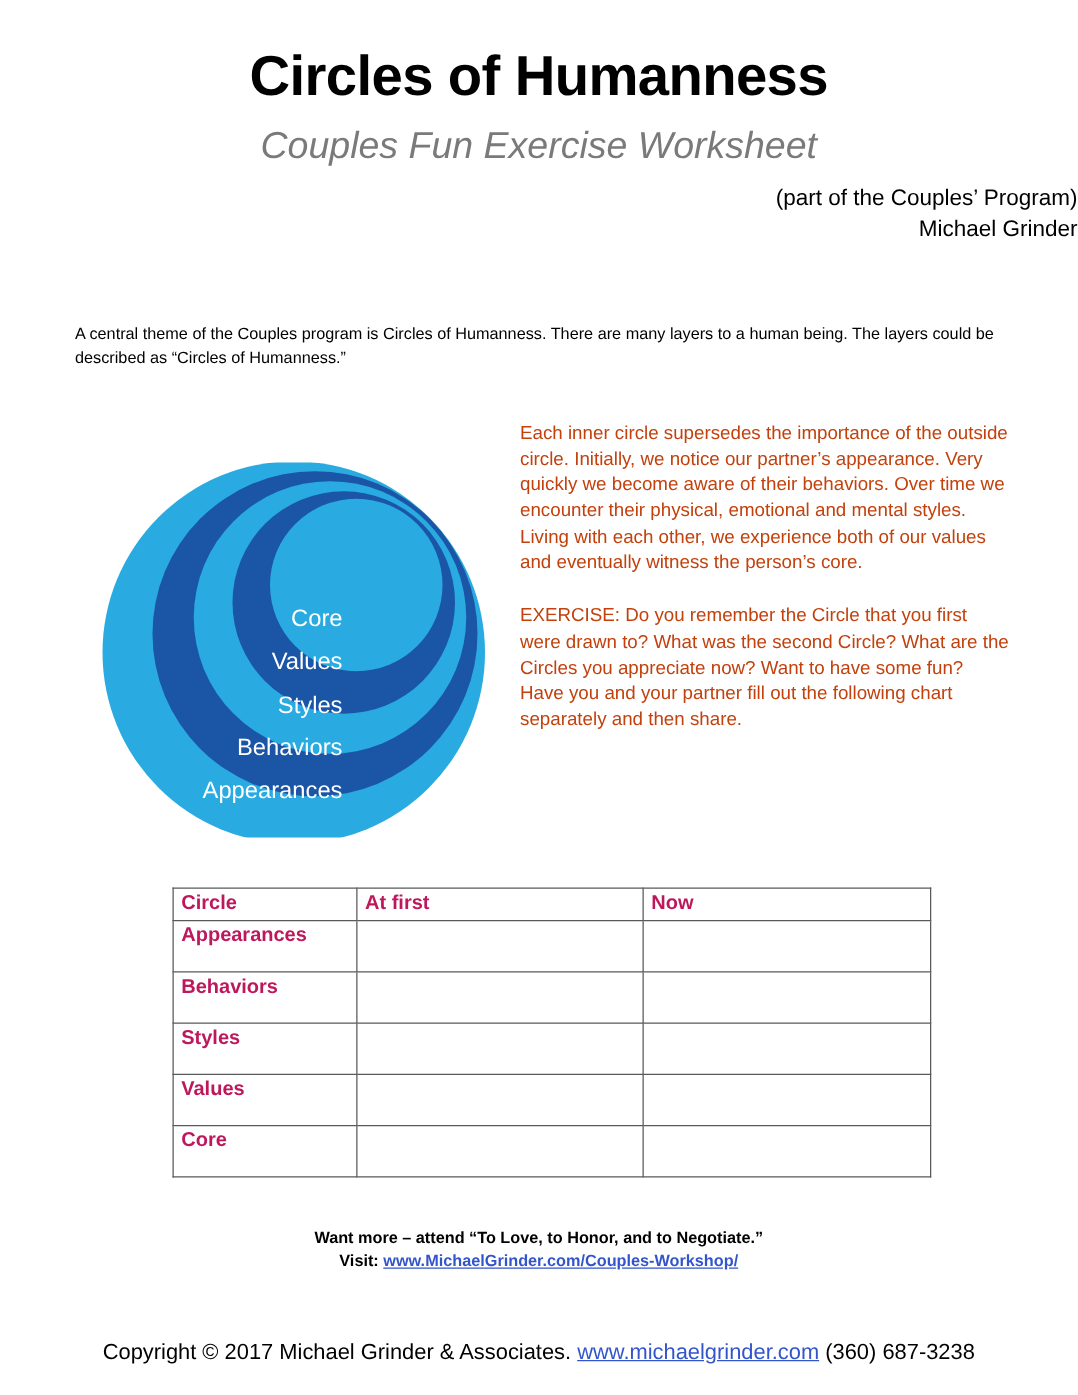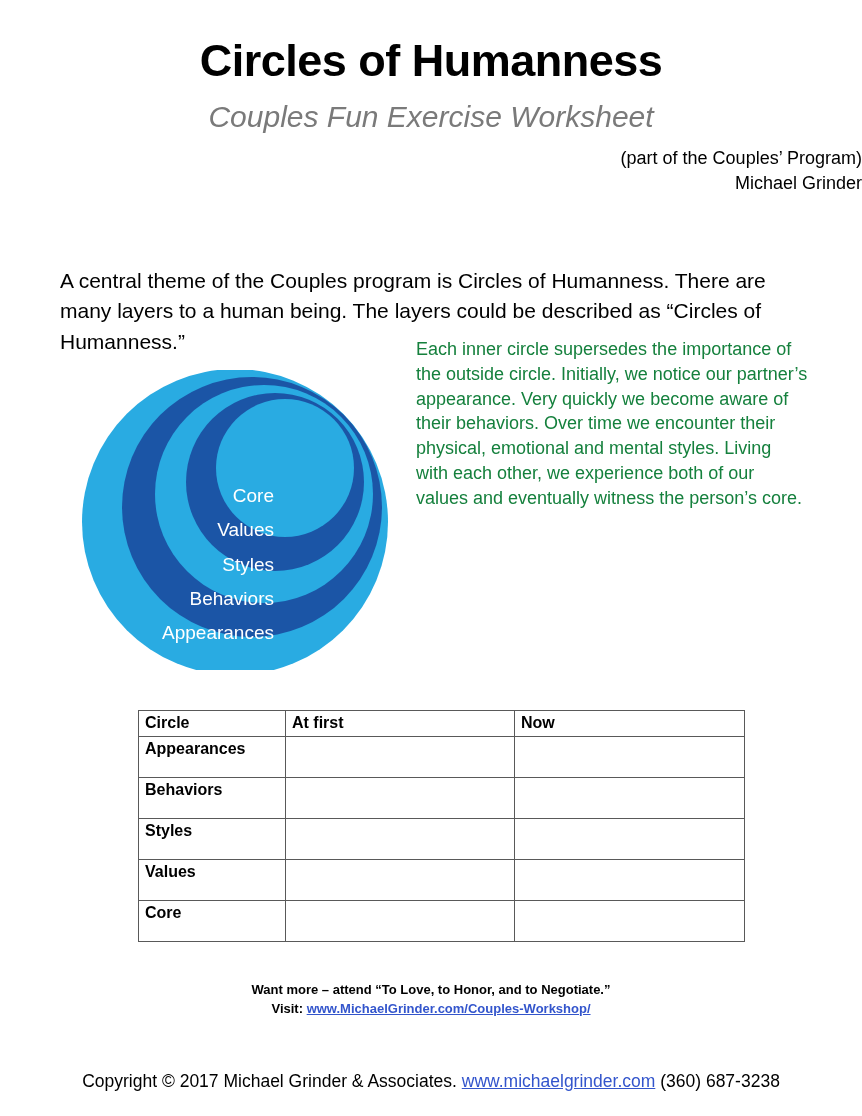--- a/index.html
+++ b/index.html
@@ -51,21 +51,21 @@
     padding-top: 12px;
     color: #000;
   }
 
   
   .intro {
     position: absolute;
     left: 60px;
     top: 245px;
     width: 742px;
-    font-size: 21px;
+    font-size: 13px;
     line-height: 1.45;
     color: #000;
   }
 
   
   .circles-wrap {
     position: absolute;
     left: 72px;
     top: 370px;
     width: 330px;
@@ -96,23 +96,23 @@
   .clabel.behaviors  { right: 128px; top: 219px; }
   .clabel.appearances{ right: 128px; top: 253px; }
 
   .right-col {
     position: absolute;
     left: 416px;
     top: 337px;
     width: 392px;
   }
   .para {
-    font-size: 18px;
+    font-size: 15px;
     line-height: 1.38;
-    color: #15803d;
+    color: #c2410c;
     margin: 0;
   }
   .para + .para {
     margin-top: 22px;
   }
 
   
   .chart-table {
     position: absolute;
     left: 138px;
@@ -120,21 +120,21 @@
     width: 585px;
     border-collapse: collapse;
     table-layout: fixed;
   }
   .chart-table td {
     border: 1px solid #595959;
     font-size: 16px;
     font-weight: bold;
     padding: 3px 0 0 6px;
     vertical-align: top;
-    color: #000000;
+    color: #be185d;
   }
   .chart-table .c-circle { width: 140px; }
   .chart-table .c-first  { width: 222px; }
   .chart-table .c-now    { width: 223px; }
   .chart-table tr.head td { height: 22px; }
   .chart-table tr.body td { height: 37px; }
 
   
   .promo {
     position: absolute;
@@ -196,20 +196,21 @@
       <div class="clabel core">Core</div>
       <div class="clabel values">Values</div>
       <div class="clabel styles">Styles</div>
       <div class="clabel behaviors">Behaviors</div>
       <div class="clabel appearances">Appearances</div>
     </div>
   </div>
 
   <div class="right-col">
     <p class="para">Each inner circle supersedes the importance of the outside circle. Initially, we notice our partner’s appearance. Very quickly we become aware of their behaviors. Over time we encounter their physical, emotional and mental styles. Living with each other, we experience both of our values and eventually witness the person’s core.</p>
+    <p class="para">EXERCISE: Do you remember the Circle that you first were drawn to? What was the second Circle? What are the Circles you appreciate now? Want to have some fun? Have you and your partner fill out the following chart separately and then share.</p>
   </div>
 
   <table class="chart-table">
     <tbody>
       <tr class="head">
         <td class="c-circle">Circle</td>
         <td class="c-first">At first</td>
         <td class="c-now">Now</td>
       </tr>
       <tr class="body">

